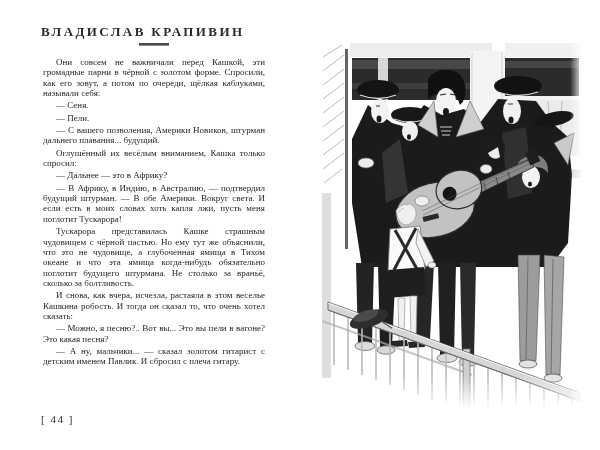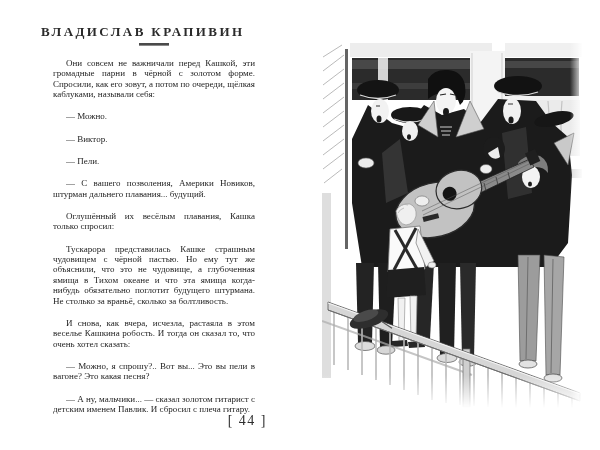--- a/index.html
+++ b/index.html
@@ -20,47 +20,48 @@
     border-top:2px solid #4a4a4a; border-bottom:1px solid #8a8a8a;
     box-sizing:border-box;
   }
   .body-text {
     margin-top:11px;
     font-size:9px; line-height:10.35px;
     text-align:justify; text-justify:inter-word;
     hyphens:auto; -webkit-hyphens:auto;
     color:#1d1d1d;
   }
-  .body-text p { margin:12px; text-indent:13px; }
+  .body-text p { margin:2px; text-indent:13px; }
   .folio {
     position:absolute; top:389px; left:0; width:100%;
-    text-align:right; font-size:14px; letter-spacing:1.5px; color:#2e2e2e;
+    text-align:left; font-size:11px; letter-spacing:1.5px; color:#2e2e2e;
   }
   
   .page-right { position:absolute; left:300px; top:0; width:300px; height:450px; }
   .illu { position:absolute; left:22px; top:43px; }
 </style>
 </head>
 <body>
 
 <div class="spread">
 
   <div class="page-left">
     <div class="running-head">ВЛАДИСЛАВ КРАПИВИН</div>
     <div class="head-rule"></div>
     <div class="body-text">
       <p>Они совсем не важничали перед Кашкой, эти громадные парни в чёрной с золотом форме. Спросили, как его зовут, а потом по очереди, щёлкая каблуками, называли себя:</p>
-      <p>— Можно.</p>
-      <p>— Виктор.</p>
+      <p>— Сеня.</p>
       <p>— Пели.</p>
       <p>— С вашего позволения, Америки Новиков, штурман дальнего плавания... будущий.</p>
-      <p>Оглушённый их весёлым плавания, Кашка только спросил:</p>
+      <p>Оглушённый их весёлым вниманием, Кашка только спросил:</p>
+      <p>— Дальнее — это в Африку?</p>
+      <p>— В Африку, в Индию, в Австралию, — подтвердил будущий штурман. — В обе Америки. Вокруг света. И если есть в моих словах хоть капля лжи, пусть меня поглотит Тускарора!</p>
       <p>Тускарора представилась Кашке страшным чудовищем с чёрной пастью. Но ему тут же объяснили, что это не чудовище, а глубоченная ямища в Тихом океане и что эта ямища когда-нибудь обязательно поглотит будущего штурмана. Не столько за враньё, сколько за болтливость.</p>
       <p>И снова, как вчера, исчезла, растаяла в этом веселье Кашкина робость. И тогда он сказал то, что очень хотел сказать:</p>
-      <p>— Можно, я спрошу?.. Вот вы... Это вы пели в вагоне? Это какая песня?</p>
+      <p>— Можно, я песню?.. Вот вы... Это вы пели в вагоне? Это какая песня?</p>
       <p>— А ну, мальчики... — сказал золотом гитарист с детским именем Павлик. И сбросил с плеча гитару.</p>
     </div>
     <div class="folio">[ 44 ]</div>
   </div>
 
   <div class="page-right">
     <svg class="illu" width="260" height="365" viewBox="0 0 260 365" xmlns="http://www.w3.org/2000/svg">
       <defs>
         <linearGradient id="fadeB" x1="0" y1="0" x2="0" y2="1">
           <stop offset="0" stop-color="#ffffff" stop-opacity="0"></stop>

